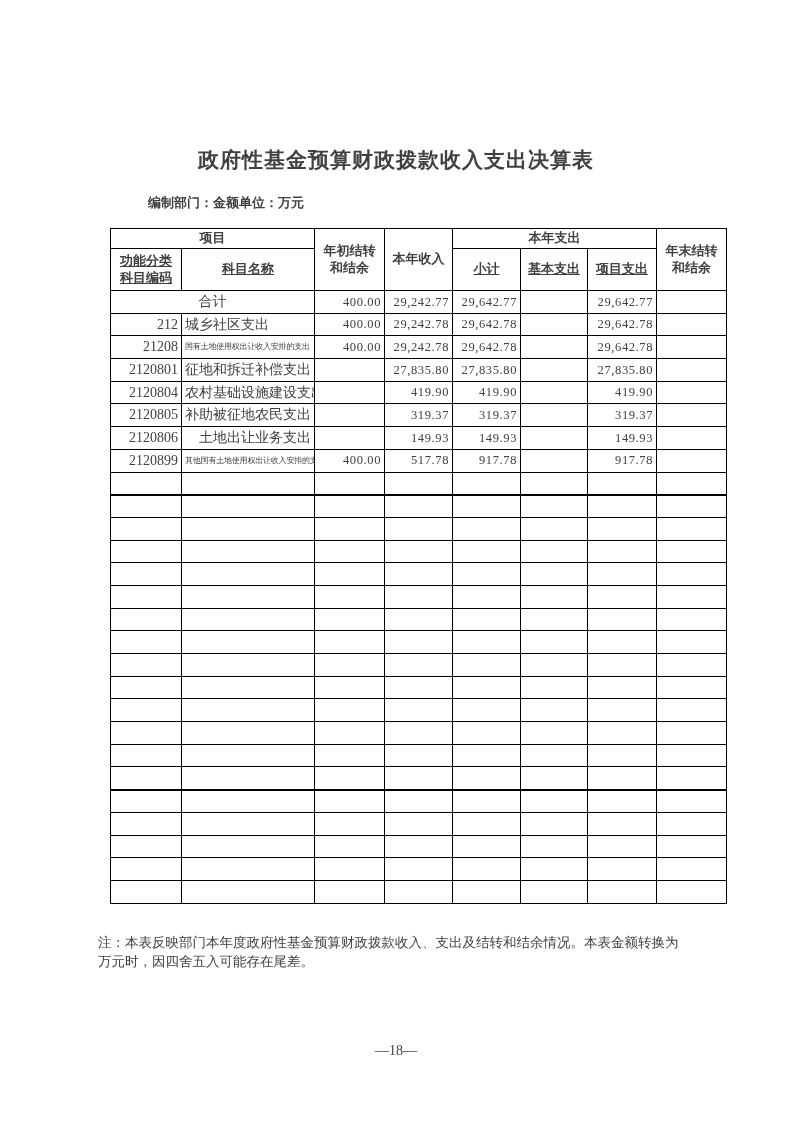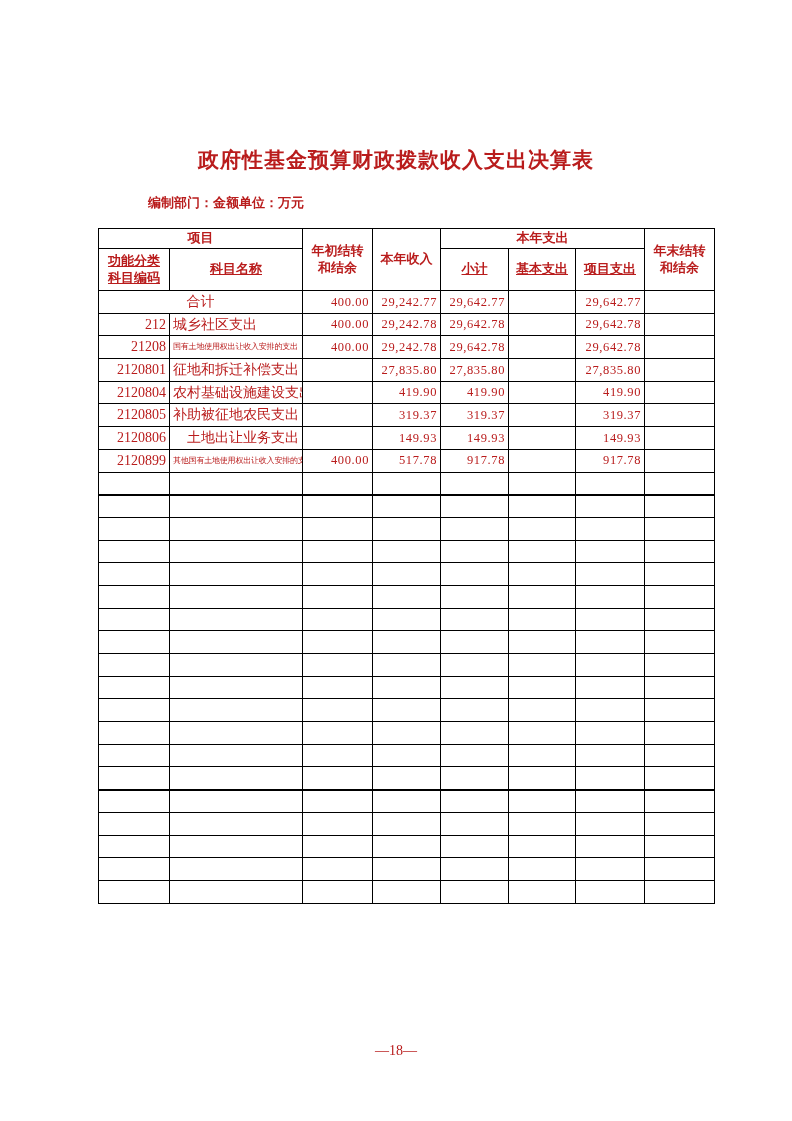--- a/index.html
+++ b/index.html
@@ -1,37 +1,37 @@
 <!DOCTYPE html>
 <html><head>
 <meta charset="utf-8">
 <style>
   * { margin:0; padding:0; box-sizing:border-box; }
   html,body { background:#ffffff; }
   .page {
     position:relative; width:792px; height:1121px; background:#ffffff;
-    font-family:"Liberation Serif", serif; color:#b91c1c; overflow:hidden;
+    font-family:"Liberation Serif", serif; color:#404040; overflow:hidden;
   }
   .title {
     position:absolute; top:146px; left:0; width:792px; text-align:center;
     font-family:"Liberation Sans", sans-serif; font-weight:bold;
     font-size:21px; letter-spacing:1px;
   }
   .table-code {
     position:absolute; top:185px; left:98px; width:616px; text-align:right;
     font-family:"Liberation Sans", sans-serif; font-weight:bold; font-size:13px;
   }
   .meta-row {
     position:absolute; top:194px; left:98px; width:616px;
     display:flex; align-items:center;
     font-family:"Liberation Sans", sans-serif; font-weight:bold; font-size:13px;
   }
   .meta-row .prepared { margin-left:50px; }
   table.budget {
-    position:absolute; top:228px; left:98px; width:616px;
+    position:absolute; top:228px; left:110px; width:616px;
     border-collapse:collapse; table-layout:fixed;
     border:1.5px solid #000;
   }
   table.budget th, table.budget td {
     border:1px solid #000; overflow:hidden; vertical-align:middle;
   }
   table.budget th {
     font-family:"Liberation Sans", sans-serif; font-weight:bold; font-size:13px;
     text-align:center; white-space:pre-line; line-height:1.25; padding:0 1px;
   }
@@ -373,16 +373,18 @@
           <td></td>
           <td></td>
           <td></td>
           <td></td>
           <td></td>
           <td></td>
         </tr>
       </tbody>
   </table>
 
+  <div class="note">注：本表反映部门本年度政府性基金预算财政拨款收入、支出及结转和结余情况。本表金额转换为
+万元时，因四舍五入可能存在尾差。</div>
 
   <div class="pagenum">—18—</div>
 
 </div>
 
 </body></html>

